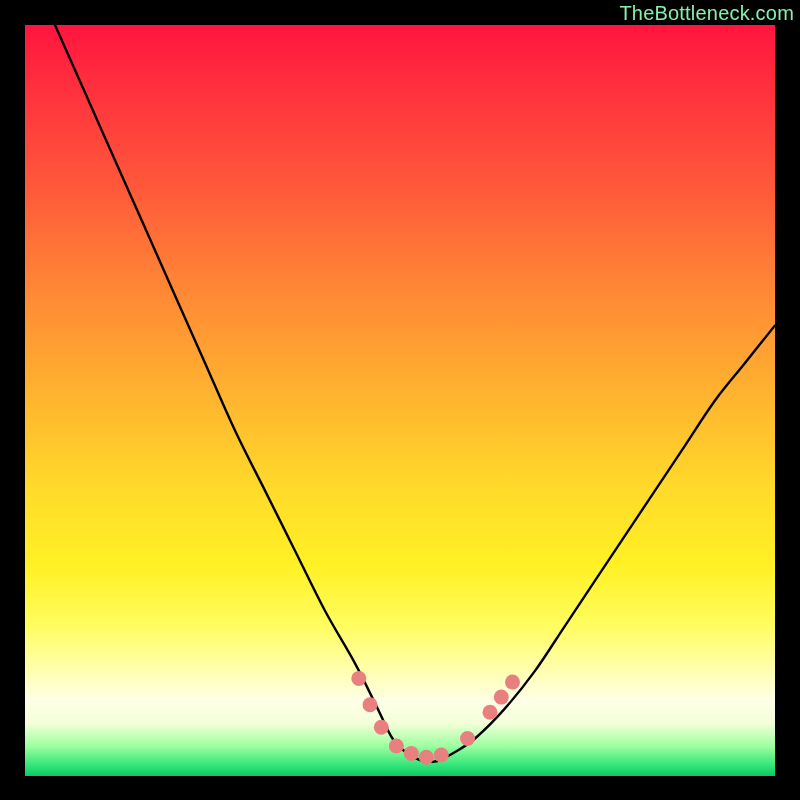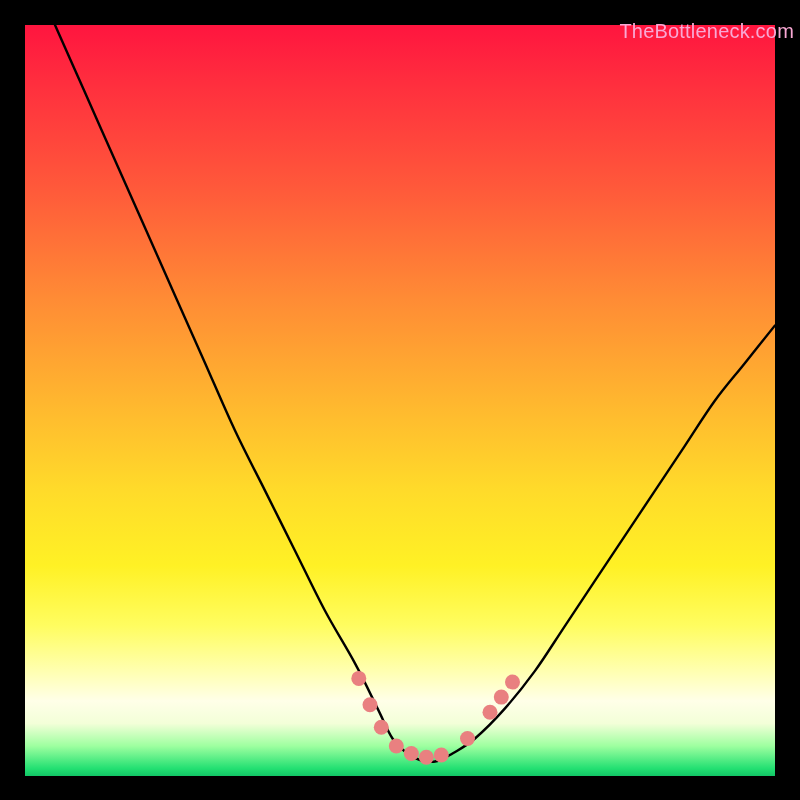--- a/index.html
+++ b/index.html
@@ -45,23 +45,23 @@
     );
   }
   svg.curve {
     position: absolute;
     inset: 0;
     width: 100%;
     height: 100%;
   }
   .attribution {
     position: absolute;
-    top: 20px;
+    top: 2px;
     right: 6px;
-    color: #f9a8d4;
+    color: #86efac;
     font-size: 20px;
     font-weight: 500;
     letter-spacing: 0.2px;
     user-select: none;
   }
 </style>
 </head>
 <body>
 
 <div class="chart-wrap">

